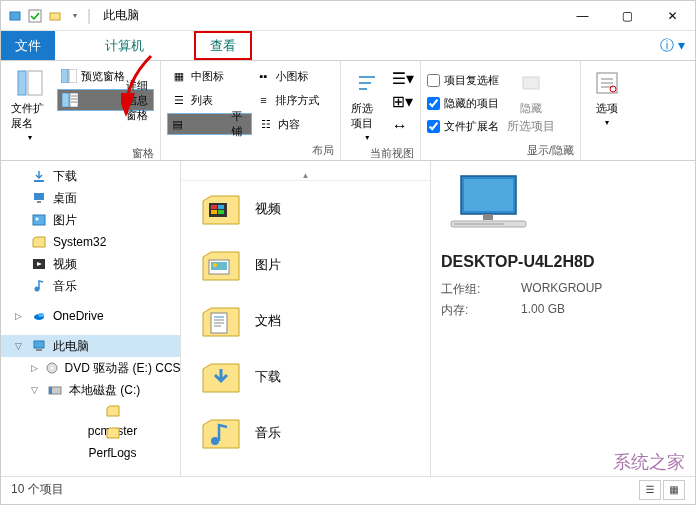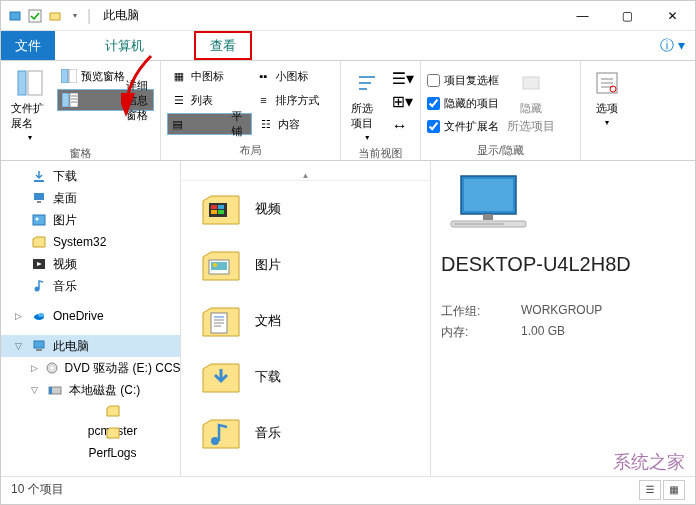--- a/index.html
+++ b/index.html
@@ -11,21 +11,21 @@
 .tb-controls { margin-left: auto; display: flex; }
 .tb-btn { width: 45px; height: 28px; display: flex; align-items: center; justify-content: center; font-size: 12px; }
 .menubar { height: 30px; display: flex; align-items: stretch; border-bottom: 1px solid #d0d0d0; background: #fff; gap: 36px; }
 .tab { padding: 0 14px; font-size: 13px; display: flex; align-items: center; color: #0f766e; }
 .tab.active { background: #1979ca; color: #fff; }
 .tab.highlight { border: 2px solid #d00; }
 .help-icon { margin-left: auto; padding: 0 10px; display: flex; align-items: center; color: #0078d7; font-size: 14px; }
 .ribbon { height: 100px; display: flex; border-bottom: 1px solid #d0d0d0; background: #fff; }
 .ribbon-group { border-right: 1px solid #e0e0e0; display: flex; flex-direction: column; padding: 4px 6px 2px; }
 .rg-content { flex: 1; display: flex; gap: 4px; }
-.rg-label { text-align: center; font-size: 11px; color: #555; padding-top: 2px; }
+.rg-label { text-align: right; font-size: 11px; color: #555; padding-top: 2px; }
 .vbtn { display: flex; flex-direction: column; align-items: center; gap: 2px; font-size: 11px; padding: 2px 4px; }
 .vbtn .ico { width: 32px; height: 32px; display: flex; align-items: center; justify-content: center; }
 .stack { display: flex; flex-direction: column; gap: 2px; }
 .hbtn { display: flex; align-items: center; gap: 4px; font-size: 11px; padding: 1px 4px; height: 22px; }
 .hbtn .ico { width: 16px; height: 16px; display: flex; align-items: center; justify-content: center; }
 .hbtn.sel { background: #737373; border: 1px solid #7ab5e0; gap: 48px; }
 .check { display: flex; align-items: center; gap: 4px; font-size: 11px; height: 20px; }
 .check input { width: 13px; height: 13px; }
 .arrow { position: absolute; left: 120px; top: 50px; pointer-events: none; z-index: 10; }
 .content { display: flex; height: 315px; }
@@ -35,21 +35,21 @@
 .nav-item.lvl2 { padding-left: 44px; flex-direction: column; }
 .nav-item.sel { background: #cde6f7; }
 .nav-expand { width: 10px; font-size: 9px; color: #666; }
 .nav-ico { width: 16px; height: 16px; display: inline-flex; align-items: center; justify-content: center; }
 .main { width: 250px; border-right: 1px solid #e0e0e0; padding: 10px 0; overflow: hidden; }
 .scrolltop { height: 10px; border-bottom: 1px solid #eee; display: flex; justify-content: center; align-items: center; font-size: 8px; color: #888; }
 .folder-item { display: flex; align-items: center; gap: 14px; padding: 8px 20px; font-size: 13px; }
 .folder-ico { width: 40px; height: 40px; display: flex; align-items: center; justify-content: center; position: relative; }
 .details { flex: 1; padding: 10px 10px; font-size: 12px; }
 .pc-img { text-align: center; margin-bottom: 12px; }
-.pc-name { font-size: 20px; color: #222; margin-bottom: 27px; }
+.pc-name { font-size: 16px; color: #222; margin-bottom: 10px; font-weight: bold; }
 .prop-row { display: flex; margin: 4px 0; font-size: 12px; color: #555; }
 .prop-label { width: 80px; }
 .statusbar { height: 26px; border-top: 1px solid #e0e0e0; display: flex; align-items: center; padding: 0 10px; font-size: 12px; color: #444; }
 .sb-right { margin-left: auto; display: flex; gap: 2px; }
 .sb-ico { width: 22px; height: 20px; border: 1px solid #ccc; display: flex; align-items: center; justify-content: center; font-size: 10px; }
 .watermark { position: absolute; right: 10px; bottom: 30px; font-size: 18px; color: #701a75; opacity: 0.6; pointer-events: none; }
 svg { display: block; }
 </style>
 </head>
 <body>

